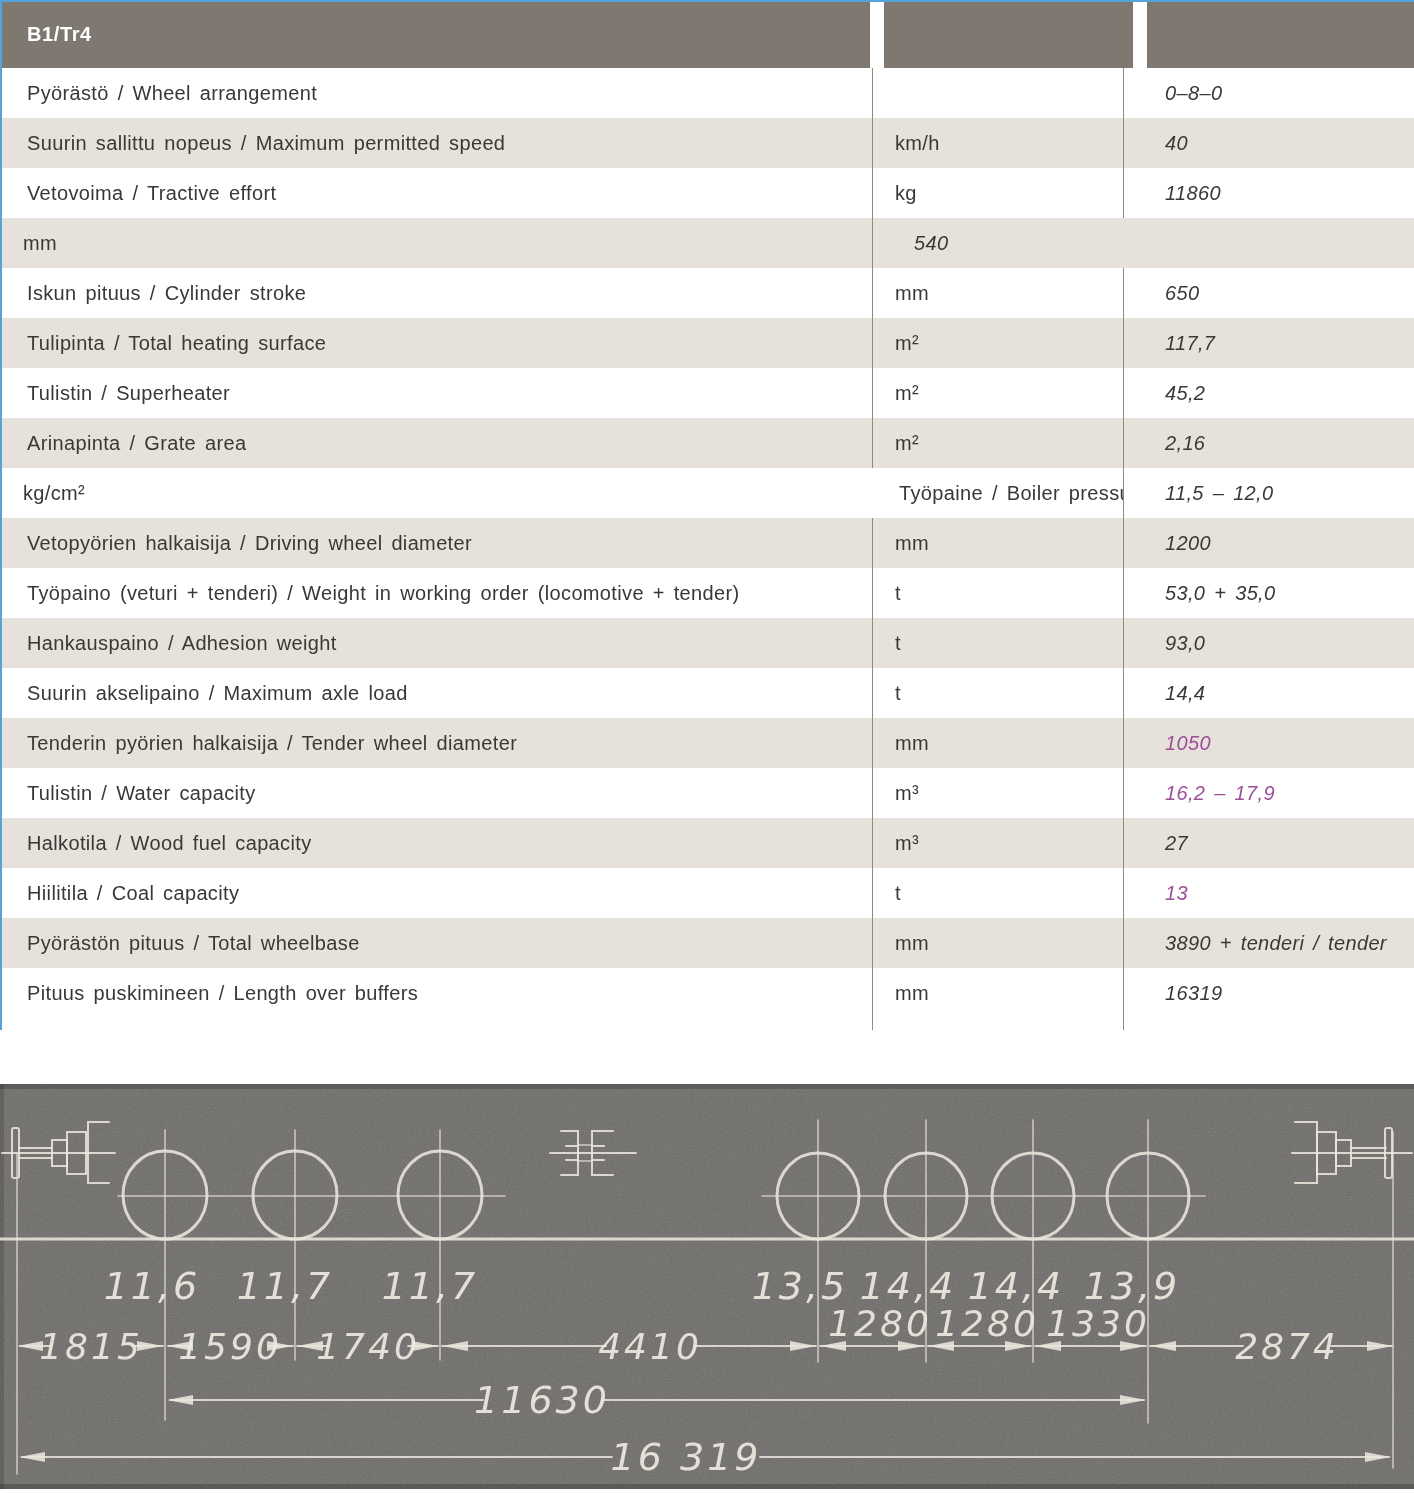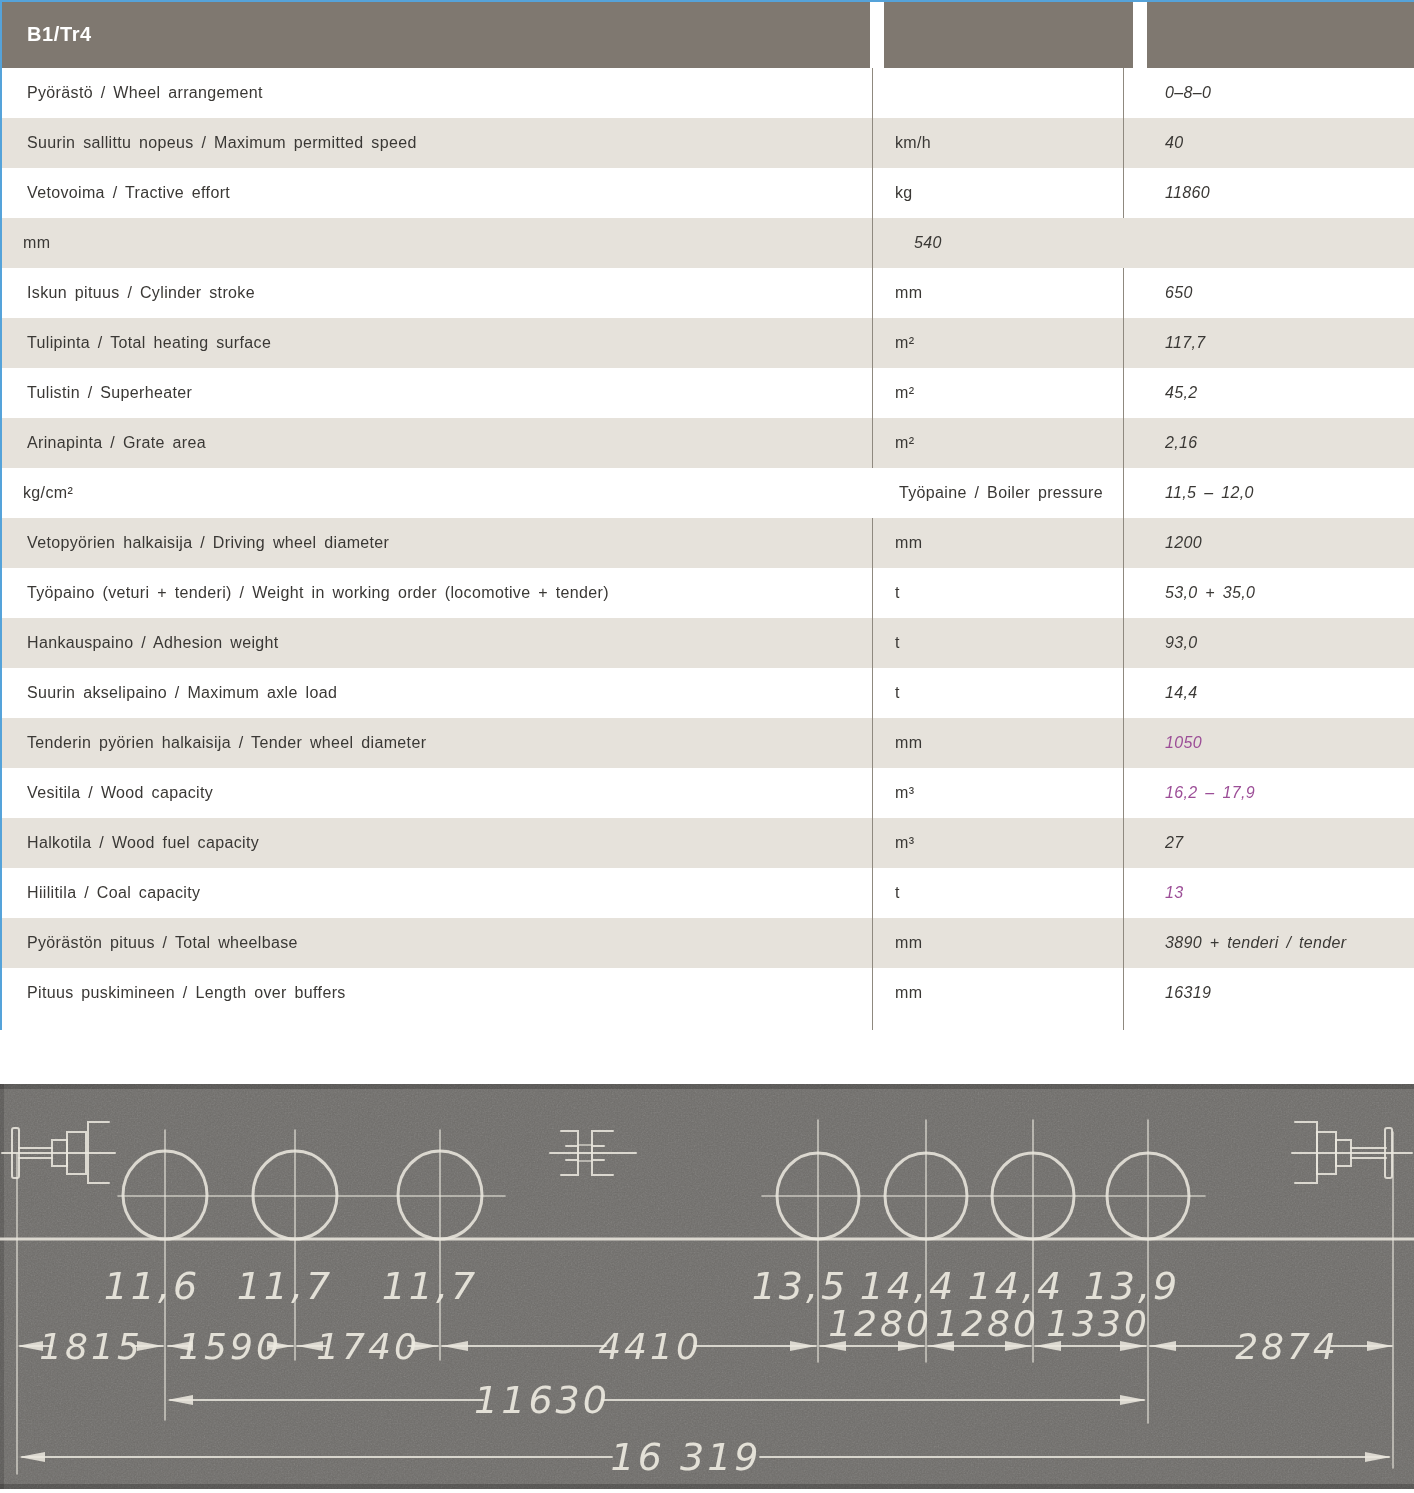--- a/index.html
+++ b/index.html
@@ -15,21 +15,21 @@
   .edge-top{position:absolute;left:0;top:0;width:1414px;height:2px;background:var(--edge);z-index:5;}
   .edge-left{position:absolute;left:0;top:0;width:2px;height:1030px;background:var(--edge);z-index:5;}
 
   
   .spec-table{width:1414px;}
   .thead{display:grid;grid-template-columns:870px 249px 291px;column-gap:14px;background:#ffffff;height:68px;}
   .thead .hcell{background:var(--header_bg);display:flex;align-items:center;}
   .thead .title{color:#ffffff;font-weight:bold;font-size:20px;letter-spacing:.6px;padding-left:27px;}
   .row{display:grid;grid-template-columns:872px 251px 291px;height:50px;background:var(--row_bg);}
   .row:nth-child(even){background:var(--stripe_bg);}
-  .cell{display:flex;align-items:center;font-size:16px;letter-spacing:.35px;word-spacing:3px;white-space:nowrap;overflow:hidden;}
+  .cell{display:flex;align-items:center;font-size:20px;letter-spacing:.35px;word-spacing:3px;white-space:nowrap;overflow:hidden;}
   .cell.label{padding-left:27px;}
   .cell.unit{padding-left:22px;border-left:1px solid var(--divider);}
   .cell.value{padding-left:41px;border-left:1px solid var(--divider);font-style:italic;}
   .cell.value.accent{color:var(--accent);}
   .ext{display:grid;grid-template-columns:872px 251px 291px;height:12px;background:#ffffff;}
   .ext div{border-left:1px solid var(--divider);}
 
   
   .blueprint{display:block;margin-top:54px;}
   .ln{stroke:var(--bp_ink);fill:none;stroke-linecap:round;opacity:.88;}
@@ -116,21 +116,21 @@
           <div class="cell label">Suurin akselipaino / Maximum axle load</div>
           <div class="cell unit">t</div>
           <div class="cell value">14,4</div>
         </div>
       <div class="row">
           <div class="cell label">Tenderin pyörien halkaisija / Tender wheel diameter</div>
           <div class="cell unit">mm</div>
           <div class="cell value accent">1050</div>
         </div>
       <div class="row">
-          <div class="cell label">Vesitila / Wood capacity</div>
+          <div class="cell label">Tulistin / Water capacity</div>
           <div class="cell unit">m³</div>
           <div class="cell value accent">16,2 – 17,9</div>
         </div>
       <div class="row">
           <div class="cell label">Halkotila / Wood fuel capacity</div>
           <div class="cell unit">m³</div>
           <div class="cell value">27</div>
         </div>
       <div class="row">
           <div class="cell label">Hiilitila / Coal capacity</div>

